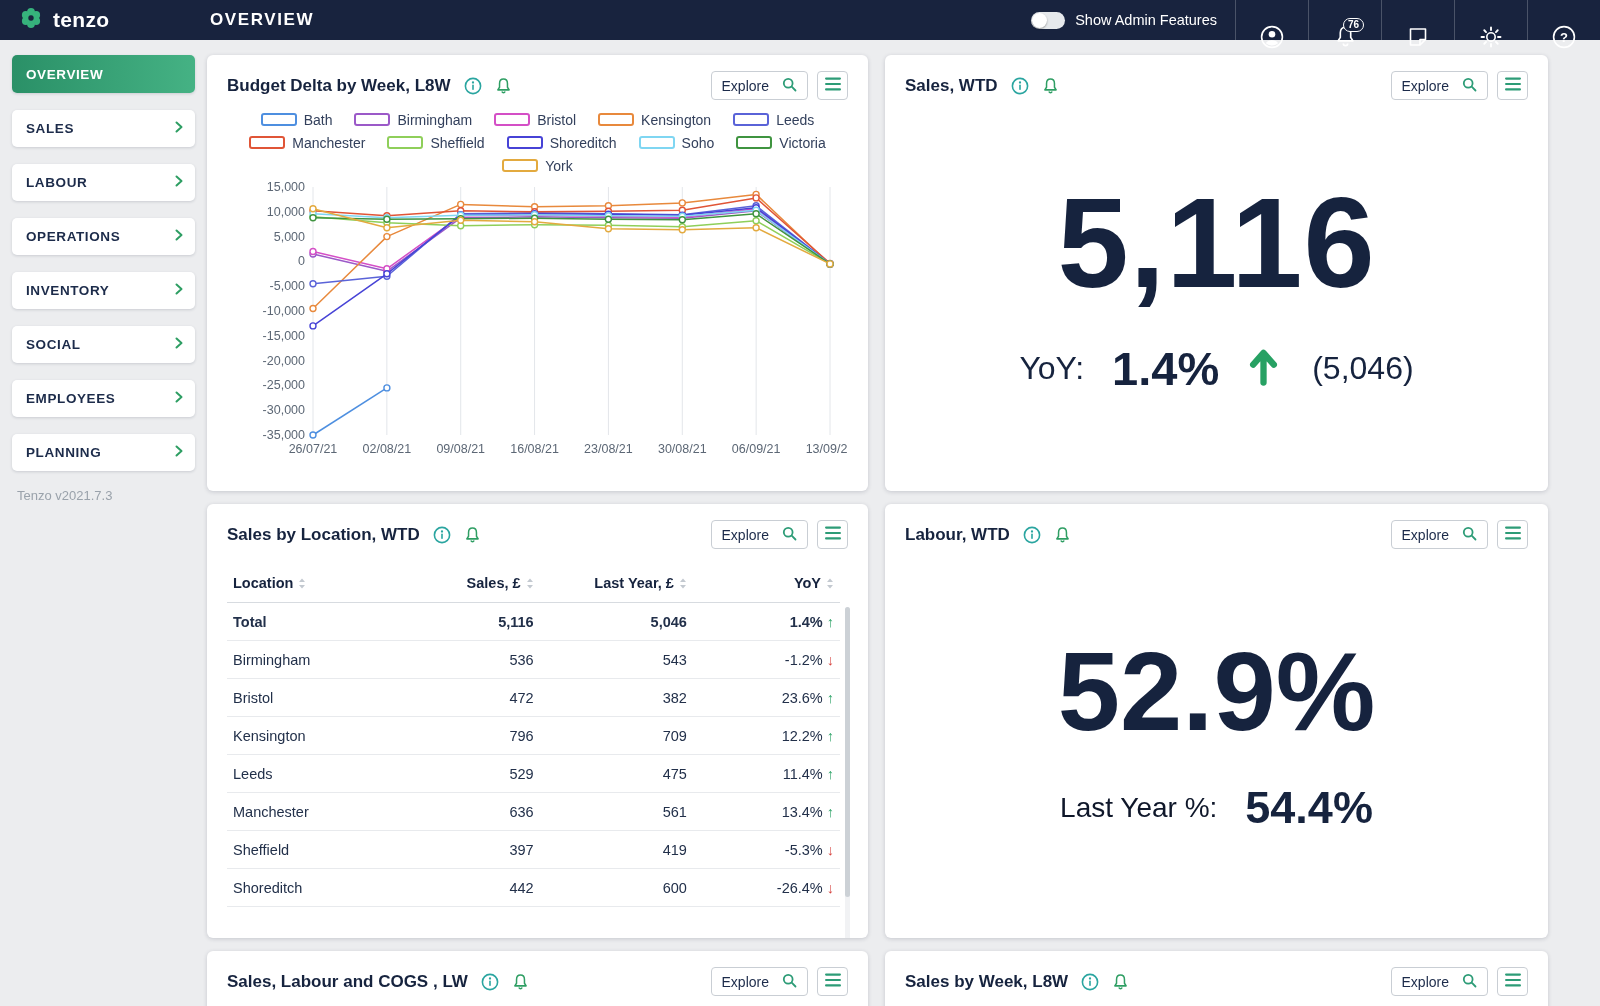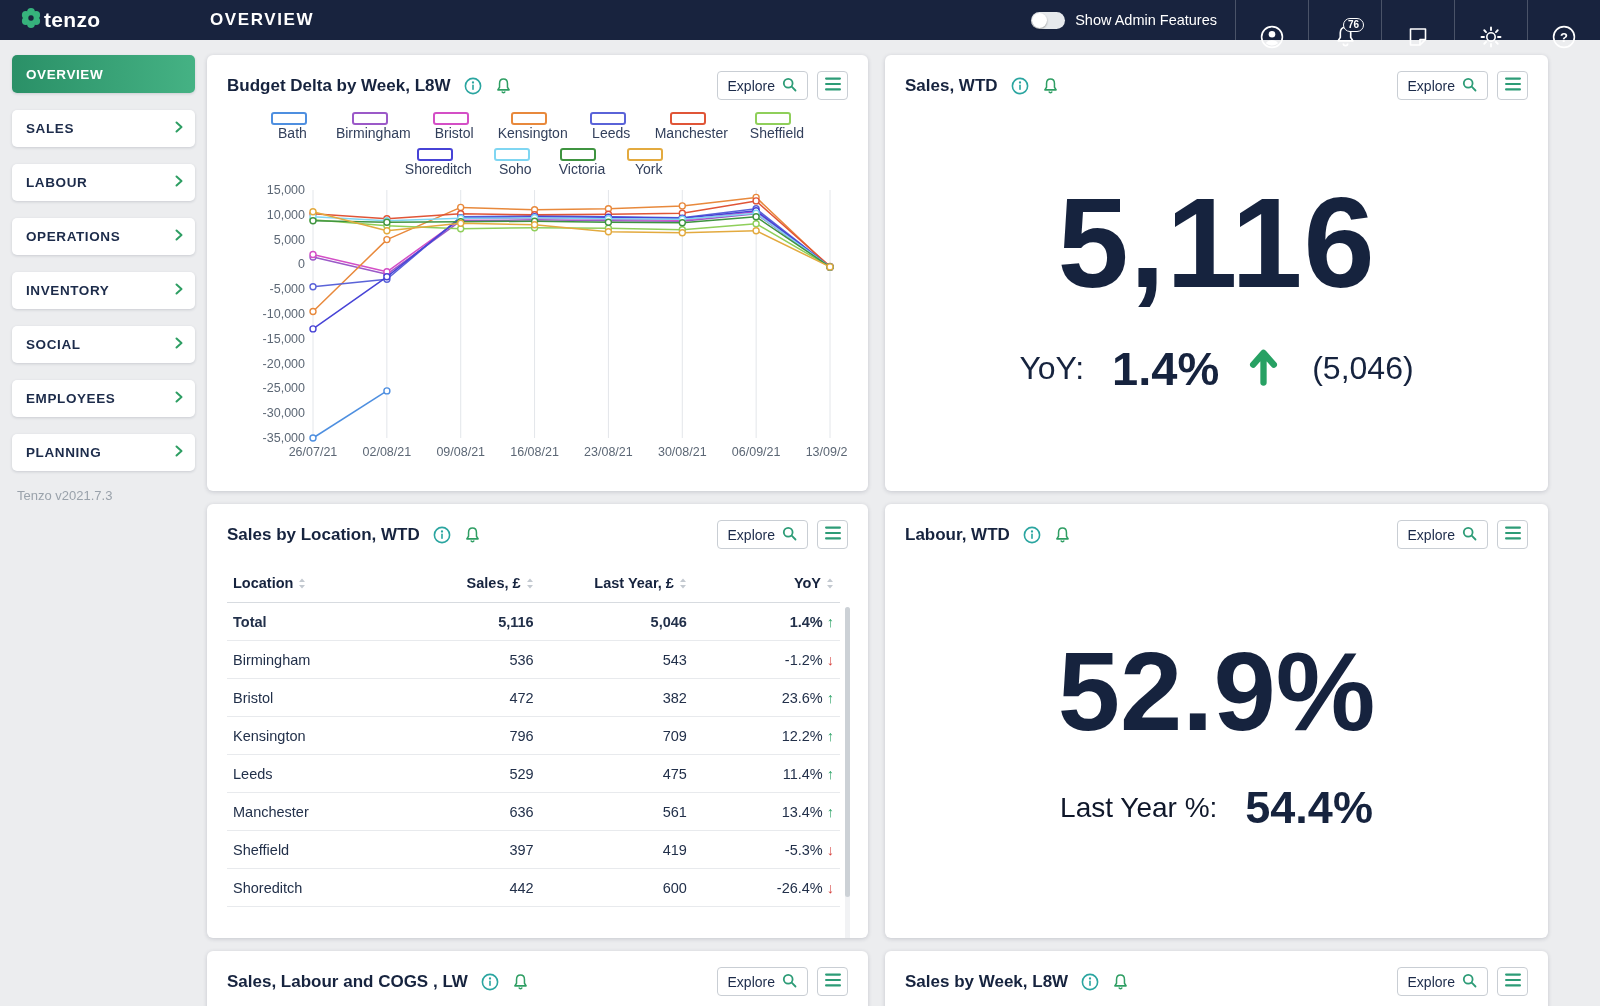--- a/index.html
+++ b/index.html
@@ -10,21 +10,21 @@
     font-family:"Liberation Sans", sans-serif;
     color:#16233e;
   }
   svg text { font-family:"Liberation Sans", sans-serif; }
 
   
   .topbar {
     height:40px; background:#18233e; color:#fff;
     display:flex; align-items:center; position:relative; z-index:10;
   }
-  .brand { display:flex; align-items:center; gap:0; padding-left:18px; width:178px; }
+  .brand { display:flex; align-items:center; gap:9px; padding-left:18px; width:178px; }
   .brand-text { font-size:21px; font-weight:700; letter-spacing:.3px; line-height:1; padding-bottom:2px; }
   .page-title { font-size:17px; font-weight:700; letter-spacing:1.6px; margin-left:32px; }
   .topbar-right { margin-left:auto; display:flex; align-items:center; height:100%; }
   .admin-toggle-wrap { display:flex; align-items:center; gap:10px; margin-right:18px; cursor:pointer; }
   .switch { width:34px; height:17px; border-radius:10px; background:#e6e9ec; position:relative; }
   .knob { position:absolute; left:1px; top:1px; width:15px; height:15px; border-radius:50%; background:#fff; box-shadow:0 1px 2px rgba(0,0,0,.35); }
   .toggle-label { font-size:14.5px; color:#fff; }
   .tb-divider { width:1px; height:40px; background:rgba(255,255,255,.22); }
   .tb-icon { width:72px; height:40px; display:flex; align-items:center; justify-content:center; background:none; border:none; cursor:pointer; position:relative; padding:0;margin-top:36px; }
   .badge {
@@ -60,34 +60,34 @@
   }
   .card-tall { height:436px; }
   .card-mid  { height:434px; }
   .card-stub { height:110px; }
 
   .card-head { display:flex; align-items:center; justify-content:space-between; }
   .head-left { display:flex; align-items:center; gap:13px; }
   .card-title { font-size:17px; font-weight:700; color:#16233e; }
   .head-right { display:flex; align-items:center; gap:9px; }
   .explore-btn {
-    display:flex; align-items:center; gap:7px;
+    display:flex; align-items:center; gap:13px;
     background:#fff; border:1px solid #c9ced4; border-radius:4px;
     height:29px; padding:0 10px; font-size:14px; color:#1c2b4a;
     font-family:"Liberation Sans",sans-serif; cursor:pointer;
   }
   .menu-btn {
     width:31px; height:29px; background:#fff; border:1px solid #c9ced4;
     border-radius:4px; display:flex; align-items:center; justify-content:center; cursor:pointer;
   }
   .icon-btn { display:inline-flex; align-items:center; cursor:pointer; }
 
   
   .legend { display:flex; flex-wrap:wrap; justify-content:center; max-width:610px; margin:8px auto 0; }
-  .legend-item { display:flex; align-items:center; margin:3.5px 11px; cursor:pointer;flex-direction:column; }
+  .legend-item { display:flex; align-items:center; margin:3.5px 11px; cursor:pointer; }
   .legend-swatch { width:36px; height:13px; border:2px solid #000; border-radius:3px; background:#fff; margin-right:7px; }
   .legend-label { font-size:14px; color:#33405c; }
 
   
   .tablewrap { margin-top:16px; position:relative; padding-right:8px; }
   table.loc-table { width:100%; border-collapse:collapse; font-size:14.5px; }
   .loc-table th {
     padding:10px 6px; border-bottom:1px solid #d7dbe0; color:#16233e;
     font-weight:700; text-align:right; white-space:nowrap;
   }

